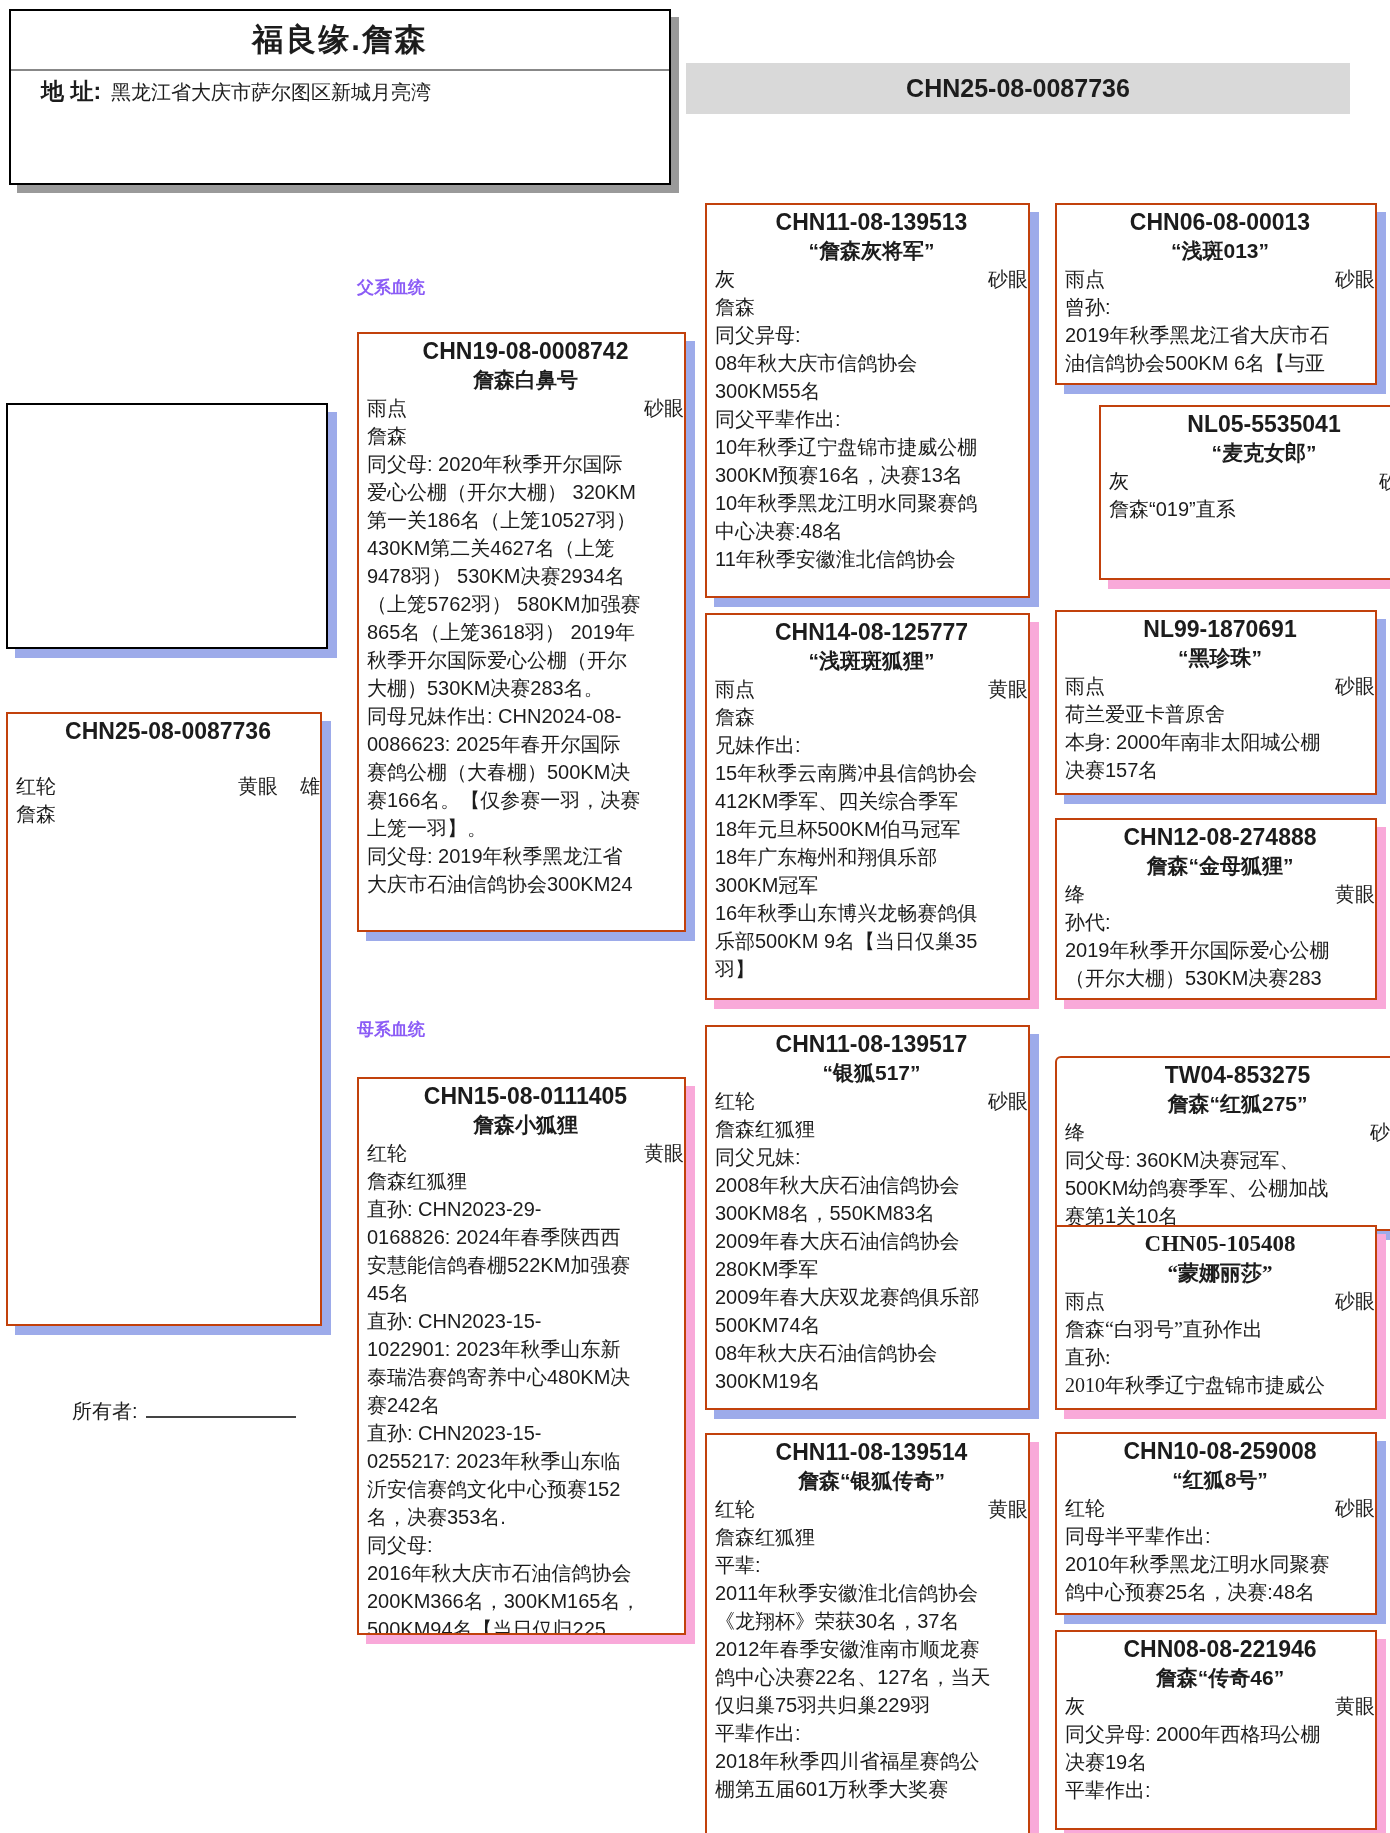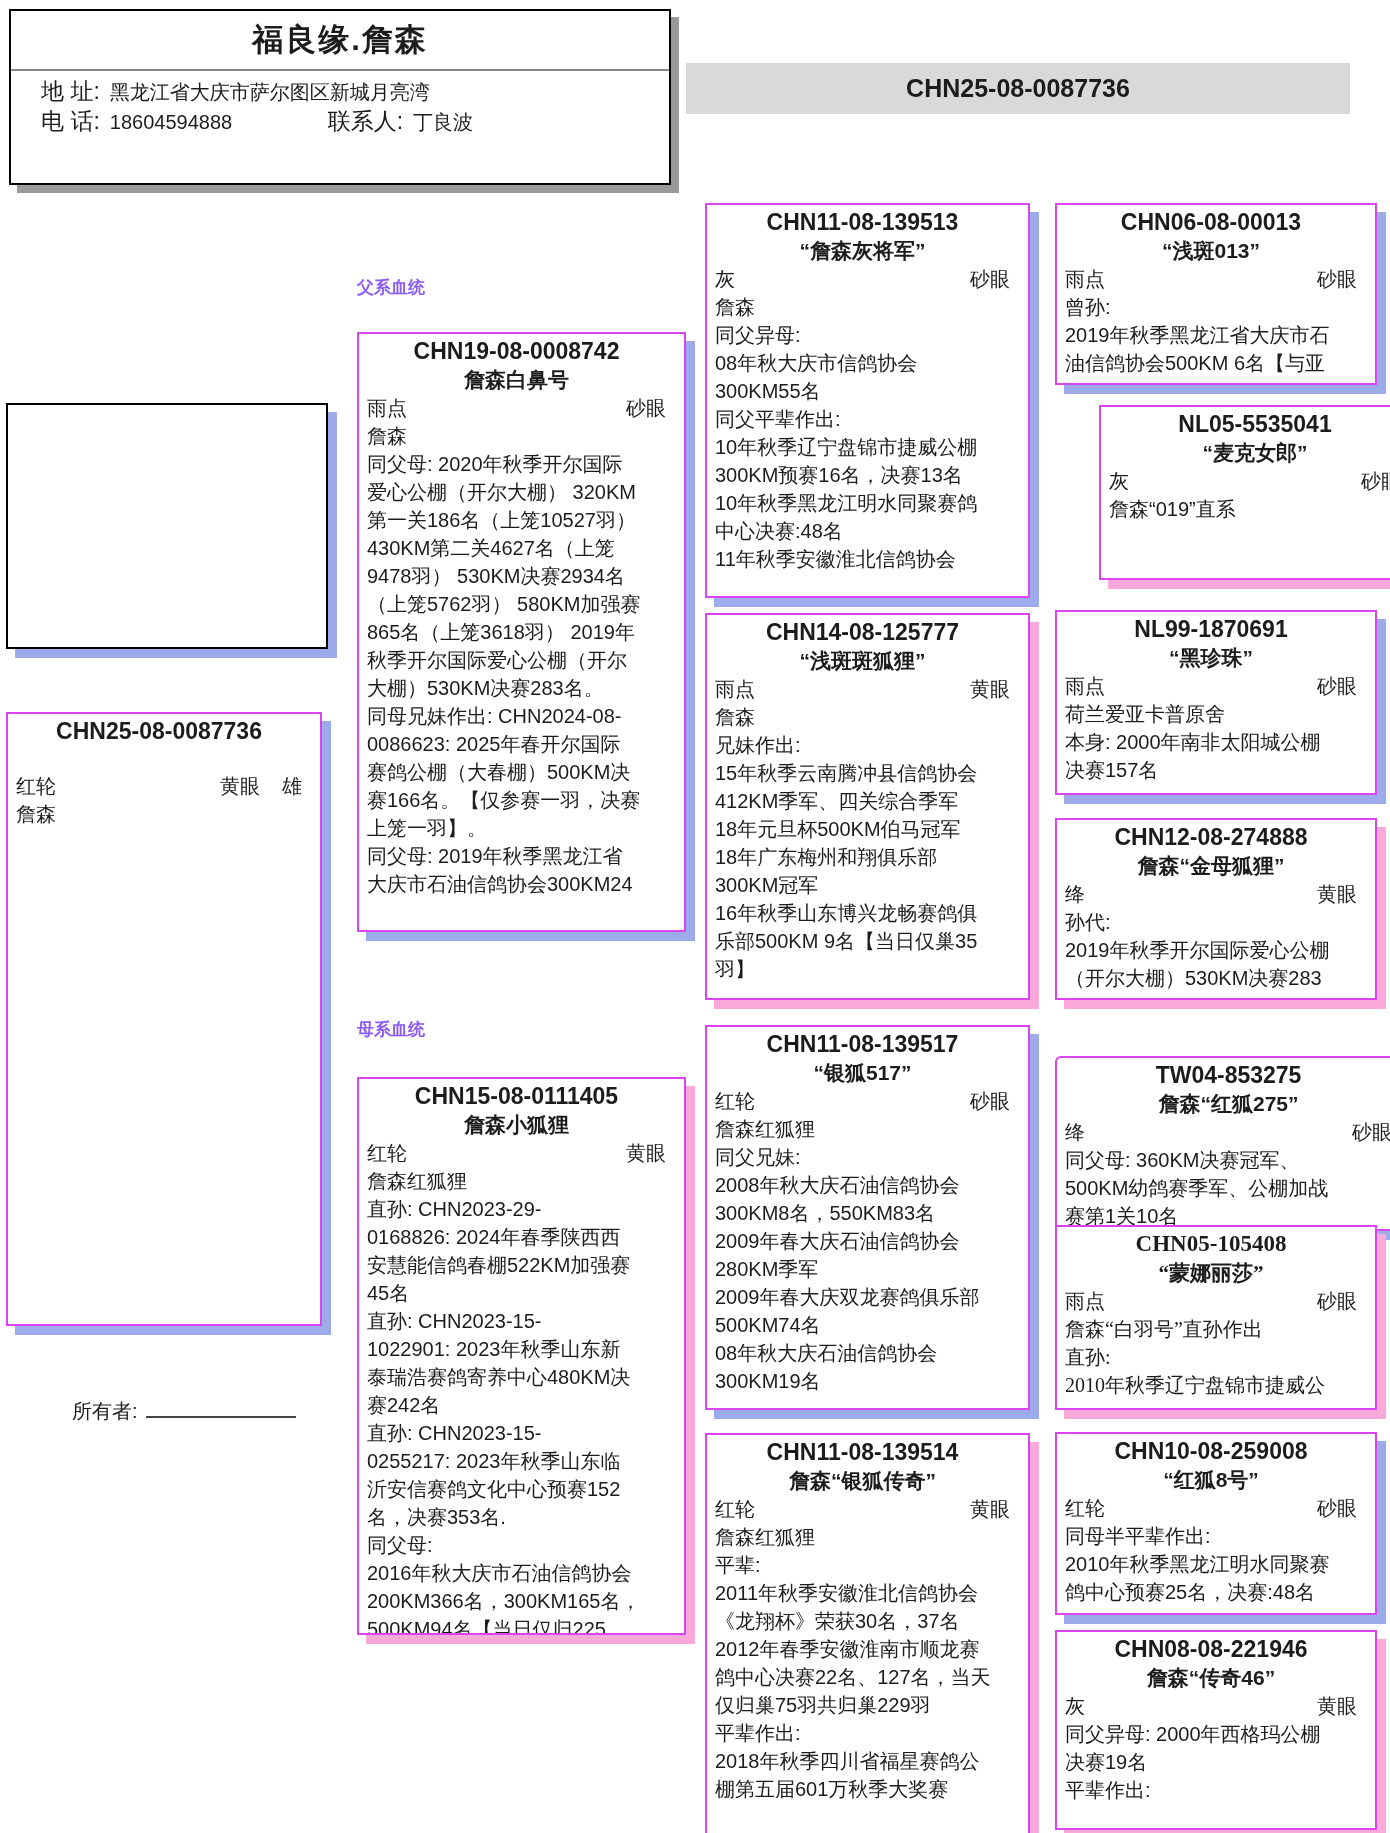--- a/index.html
+++ b/index.html
@@ -9,64 +9,60 @@
     --sire-shadow:#9dabea; --dam-shadow:#f9a9d9; --hdr-shadow:#9a9a9a; --banner-bg:#d9d9d9;
   }
   
   #header-box{
     position:absolute;left:9px;top:9px;width:662px;height:176px;background:#fff;
     border:2px solid #000;box-sizing:border-box;box-shadow:8px 8px 0 0 var(--hdr-shadow);
   }
   #loft-title{text-align:center;font-size:31px;font-weight:bold;padding-top:8px;letter-spacing:2px;}
   #header-divider{border:none;border-top:2px solid #888;margin:8px 0 6px 0;}
   .hdr-row{padding-left:30px;font-size:20px;line-height:29px;white-space:nowrap;}
-  .hdr-label{font-weight:normal;font-size:23px;margin-right:10px;}
+  .hdr-label{font-weight:bold;font-size:23px;margin-right:10px;}
   .hdr-label.inline2{margin-left:90px;}
   
   #ring-banner{
     position:absolute;left:686px;top:63px;width:664px;height:51px;background:var(--banner-bg);
     display:flex;align-items:center;justify-content:center;font-size:25px;font-weight:bold;
   }
   
   .branch-label{position:absolute;font-size:17px;font-weight:bold;color:#8b5cf6;}
   #paternal-label{left:357px;top:276px;}
   #maternal-label{left:357px;top:1018px;}
   #owner-line{position:absolute;left:72px;top:1398px;font-size:20px;}
   #owner-blank{display:inline-block;width:150px;height:18px;border-bottom:2px solid #444;margin-left:8px;}
   
   #empty-box{
     position:absolute;left:6px;top:403px;width:322px;height:246px;background:#fff;
     border:2px solid #000;box-sizing:border-box;box-shadow:9px 9px 0 0 var(--sire-shadow);
   }
   
   .pbox{
-    position:absolute;background:#fff;border:2px solid #d946ef;box-sizing:border-box;
-    overflow:hidden;padding:2px 18px 0 8px;
+    position:absolute;background:#fff;border:2px solid #c2410c;box-sizing:border-box;
+    overflow:hidden;padding:2px 0 0 8px;
   }
   .side-sire{box-shadow:9px 9px 0 0 var(--sire-shadow);}
   .side-dam{box-shadow:9px 9px 0 0 var(--dam-shadow);}
   .pbox-ring{text-align:center;font-weight:bold;font-size:23px;line-height:30px;white-space:nowrap;}
   .pbox-name{text-align:center;font-weight:bold;font-size:21px;line-height:28px;white-space:nowrap;}
   .pbox-gap{height:26px;}
   .pbox-traits{display:flex;justify-content:space-between;font-size:20px;line-height:28px;}
   .trait-sex{margin-left:22px;}
   .pbox-line{font-size:20px;line-height:28px;white-space:nowrap;}
 </style>
 </head>
 <body style="--sire-shadow: #9dabea; --dam-shadow: #f9a9d9; --hdr-shadow: #9a9a9a; --banner-bg: #d9d9d9;">
 
 <div id="header-box">
   <div id="loft-title">福良缘.詹森</div>
   <hr id="header-divider">
   <div class="hdr-row">
     <span class="hdr-label">地 址:</span><span>黑龙江省大庆市萨尔图区新城月亮湾</span>
-  </div>
-  <div class="hdr-row">
-    <span class="hdr-label">电 话:</span><span>18604594888</span>
-    <span class="hdr-label inline2">联系人:</span><span>丁良波</span>
   </div>
 </div>
 
 <div id="ring-banner">CHN25-08-0087736</div>
 
 <div id="paternal-label" class="branch-label">父系血统</div>
 <div id="maternal-label" class="branch-label">母系血统</div>
 
 <div id="empty-box"></div>
 

